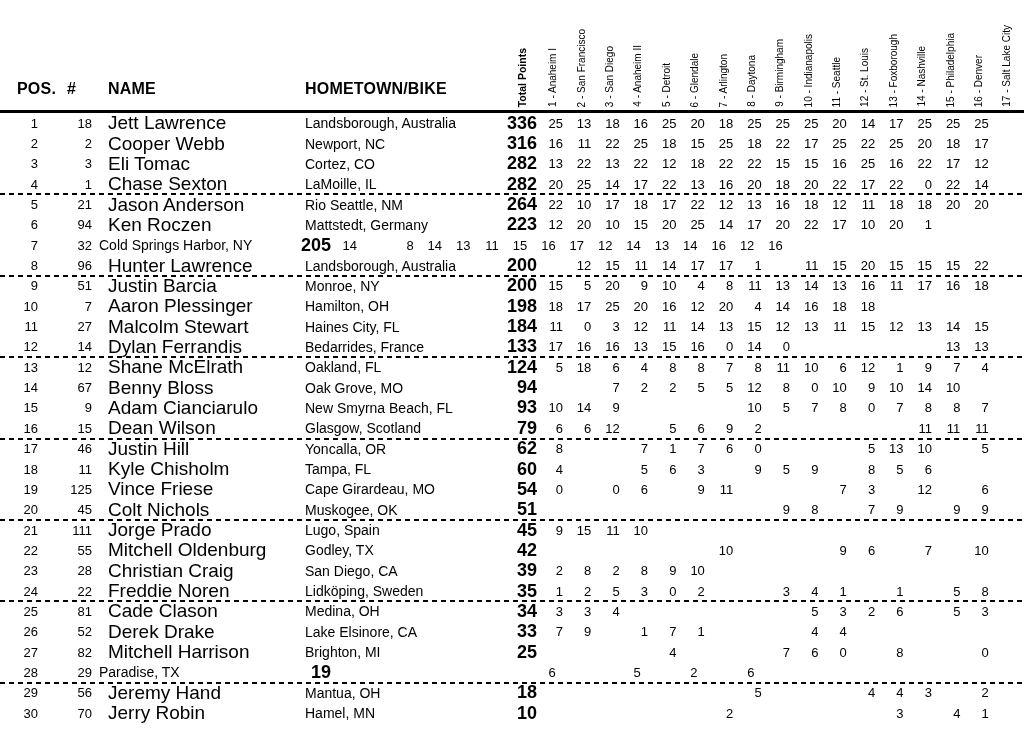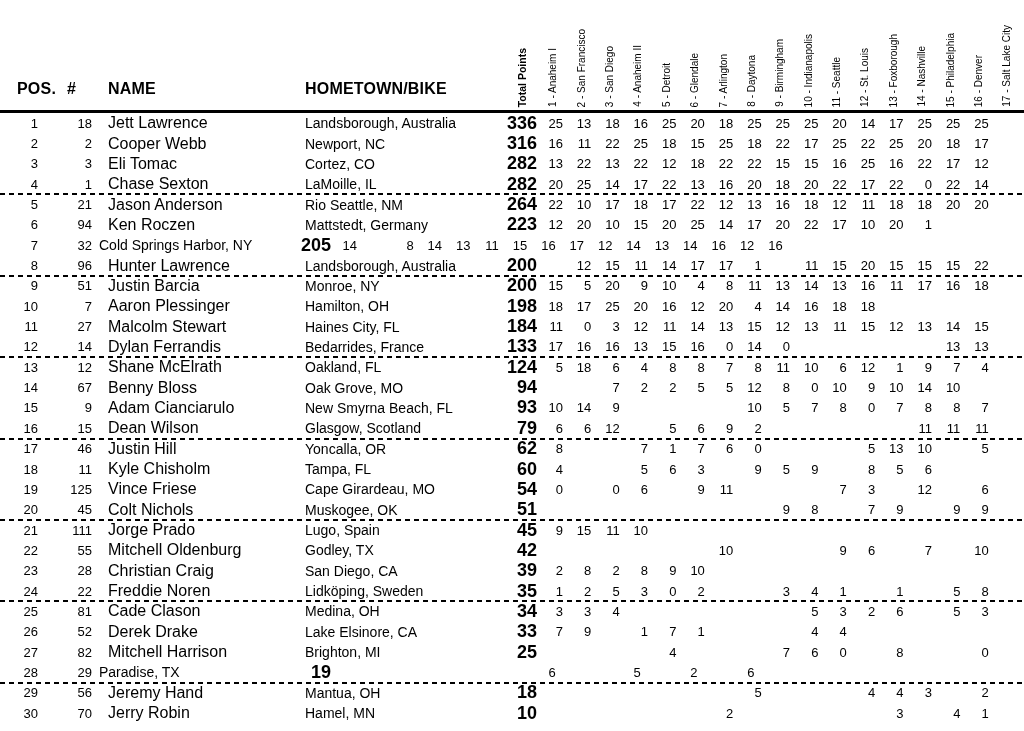--- a/index.html
+++ b/index.html
@@ -17,21 +17,21 @@
   .c-total{width:34px;}
   .c-r{width:28.4px;}
   .hdr .c-pos{padding-left:17px;}
   .hdr .c-num{padding-left:15px;}
   .hdr .c-name{padding-left:14px;}
   .hdr .c-home{padding-left:5px;}
   .row{display:flex;height:20.35px;align-items:center;font-size:13px;position:relative;}
   .row>div{box-sizing:border-box;}
   .row .c-pos{text-align:right;padding-right:14px;}
   .row .c-num{text-align:right;padding-right:2px;}
-  .row .c-name{padding-left:14px;font-size:16px;white-space:nowrap;overflow:hidden;}
+  .row .c-name{padding-left:14px;font-size:19px;white-space:nowrap;overflow:hidden;}
   .row .c-home{padding-left:5px;font-size:14px;white-space:nowrap;overflow:hidden;}
   .row .c-total{text-align:right;padding-right:2px;font-weight:bold;font-size:18px;}
   .row .c-r{text-align:right;padding-right:4.5px;}
   .group-end::after{content:"";position:absolute;left:0;right:0;bottom:-1px;height:2px;
     background:repeating-linear-gradient(90deg,#000 0 5px,transparent 5px 9px);}
 </style>
 </head>
 <body>
 
 <div class="sheet">

